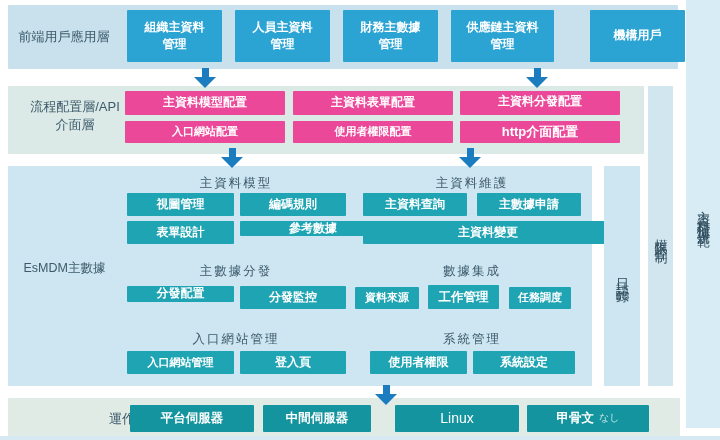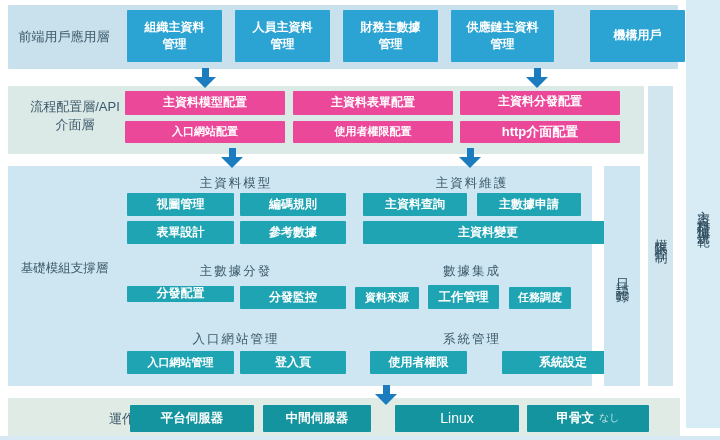--- a/index.html
+++ b/index.html
@@ -102,28 +102,28 @@
     <div class="head"></div>
 </div>
 <div class="arrow" style="left:459px;top:148px;">
   <div class="shaft"></div>
     <div class="head"></div>
 </div>
 
 <div class="band" style="left:8px;top:166px;width:584px;height:220px;background:#cee6f2;"></div>
 
 <div class="plat-label" style="left:12px;top:260px;width:105px;">
-  <div class="l3">基礎模組支撐層</div>
+  <div class="l1">EsMDM主數據</div>
 </div>
 
 <div class="sec-title" style="left:166px;top:175px;width:140px;">主資料模型</div>
 <div class="bx bx-mid" style="left:127px;top:193px;width:107px;height:23px;">視圖管理</div>
 <div class="bx bx-mid" style="left:240px;top:193px;width:106px;height:23px;">編碼規則</div>
 <div class="bx bx-mid" style="left:127px;top:221px;width:107px;height:23px;">表單設計</div>
-<div class="bx bx-mid" style="left:240px;top:221px;width:106px;height:23px;">參考數據</div>
+<div class="bx bx-mid" style="left:240px;top:221px;width:106px;height:15px;padding-left:20px;">參考數據</div>
 
 <div class="sec-title" style="left:402px;top:175px;width:140px;">主資料維護</div>
 <div class="bx bx-mid" style="left:363px;top:193px;width:104px;height:23px;">主資料查詢</div>
 <div class="bx bx-mid" style="left:477px;top:193px;width:104px;height:23px;">主數據申請</div>
 <div class="bx bx-mid" style="left:363px;top:221px;width:250px;height:23px;">主資料變更</div>
 
 <div class="sec-title" style="left:166px;top:263px;width:140px;">主數據分發</div>
 <div class="bx bx-mid" style="left:127px;top:286px;width:107px;height:16px;">分發配置</div>
 <div class="bx bx-mid" style="left:240px;top:286px;width:106px;height:23px;">分發監控</div>
 
@@ -131,21 +131,21 @@
 <div class="bx bx-mid" style="left:355px;top:287px;width:64px;height:22px;font-size:11px;">資料來源</div>
 <div class="bx bx-mid" style="left:428px;top:285px;width:71px;height:24px;font-size:12.5px;">工作管理</div>
 <div class="bx bx-mid" style="left:509px;top:287px;width:62px;height:22px;font-size:11px;">任務調度</div>
 
 <div class="sec-title" style="left:166px;top:331px;width:140px;">入口網站管理</div>
 <div class="bx bx-mid" style="left:127px;top:351px;width:107px;height:23px;font-size:11px;">入口網站管理</div>
 <div class="bx bx-mid" style="left:240px;top:351px;width:106px;height:23px;">登入頁</div>
 
 <div class="sec-title" style="left:402px;top:331px;width:140px;">系統管理</div>
 <div class="bx bx-mid" style="left:370px;top:351px;width:97px;height:23px;">使用者權限</div>
-<div class="bx bx-mid" style="left:502px;top:351px;width:102px;height:23px;padding-left:10px;">系統設定</div>
+<div class="bx bx-mid" style="left:473px;top:351px;width:102px;height:23px;">系統設定</div>
 
 <div class="vcol" style="left:604px;top:166px;width:36px;height:220px;background:#cee6f2;">
   <span>日誌記錄</span>
 </div>
 <div class="vcol" style="left:648px;top:86px;width:25px;height:300px;background:#d2e6f0;">
   <span>權限控制</span>
 </div>
 <div class="vcol" style="left:686px;top:0px;width:34px;height:428px;background:#d8ecf6;">
   <span style="font-size:13.5px;">主資料標準規範</span>
 </div>

